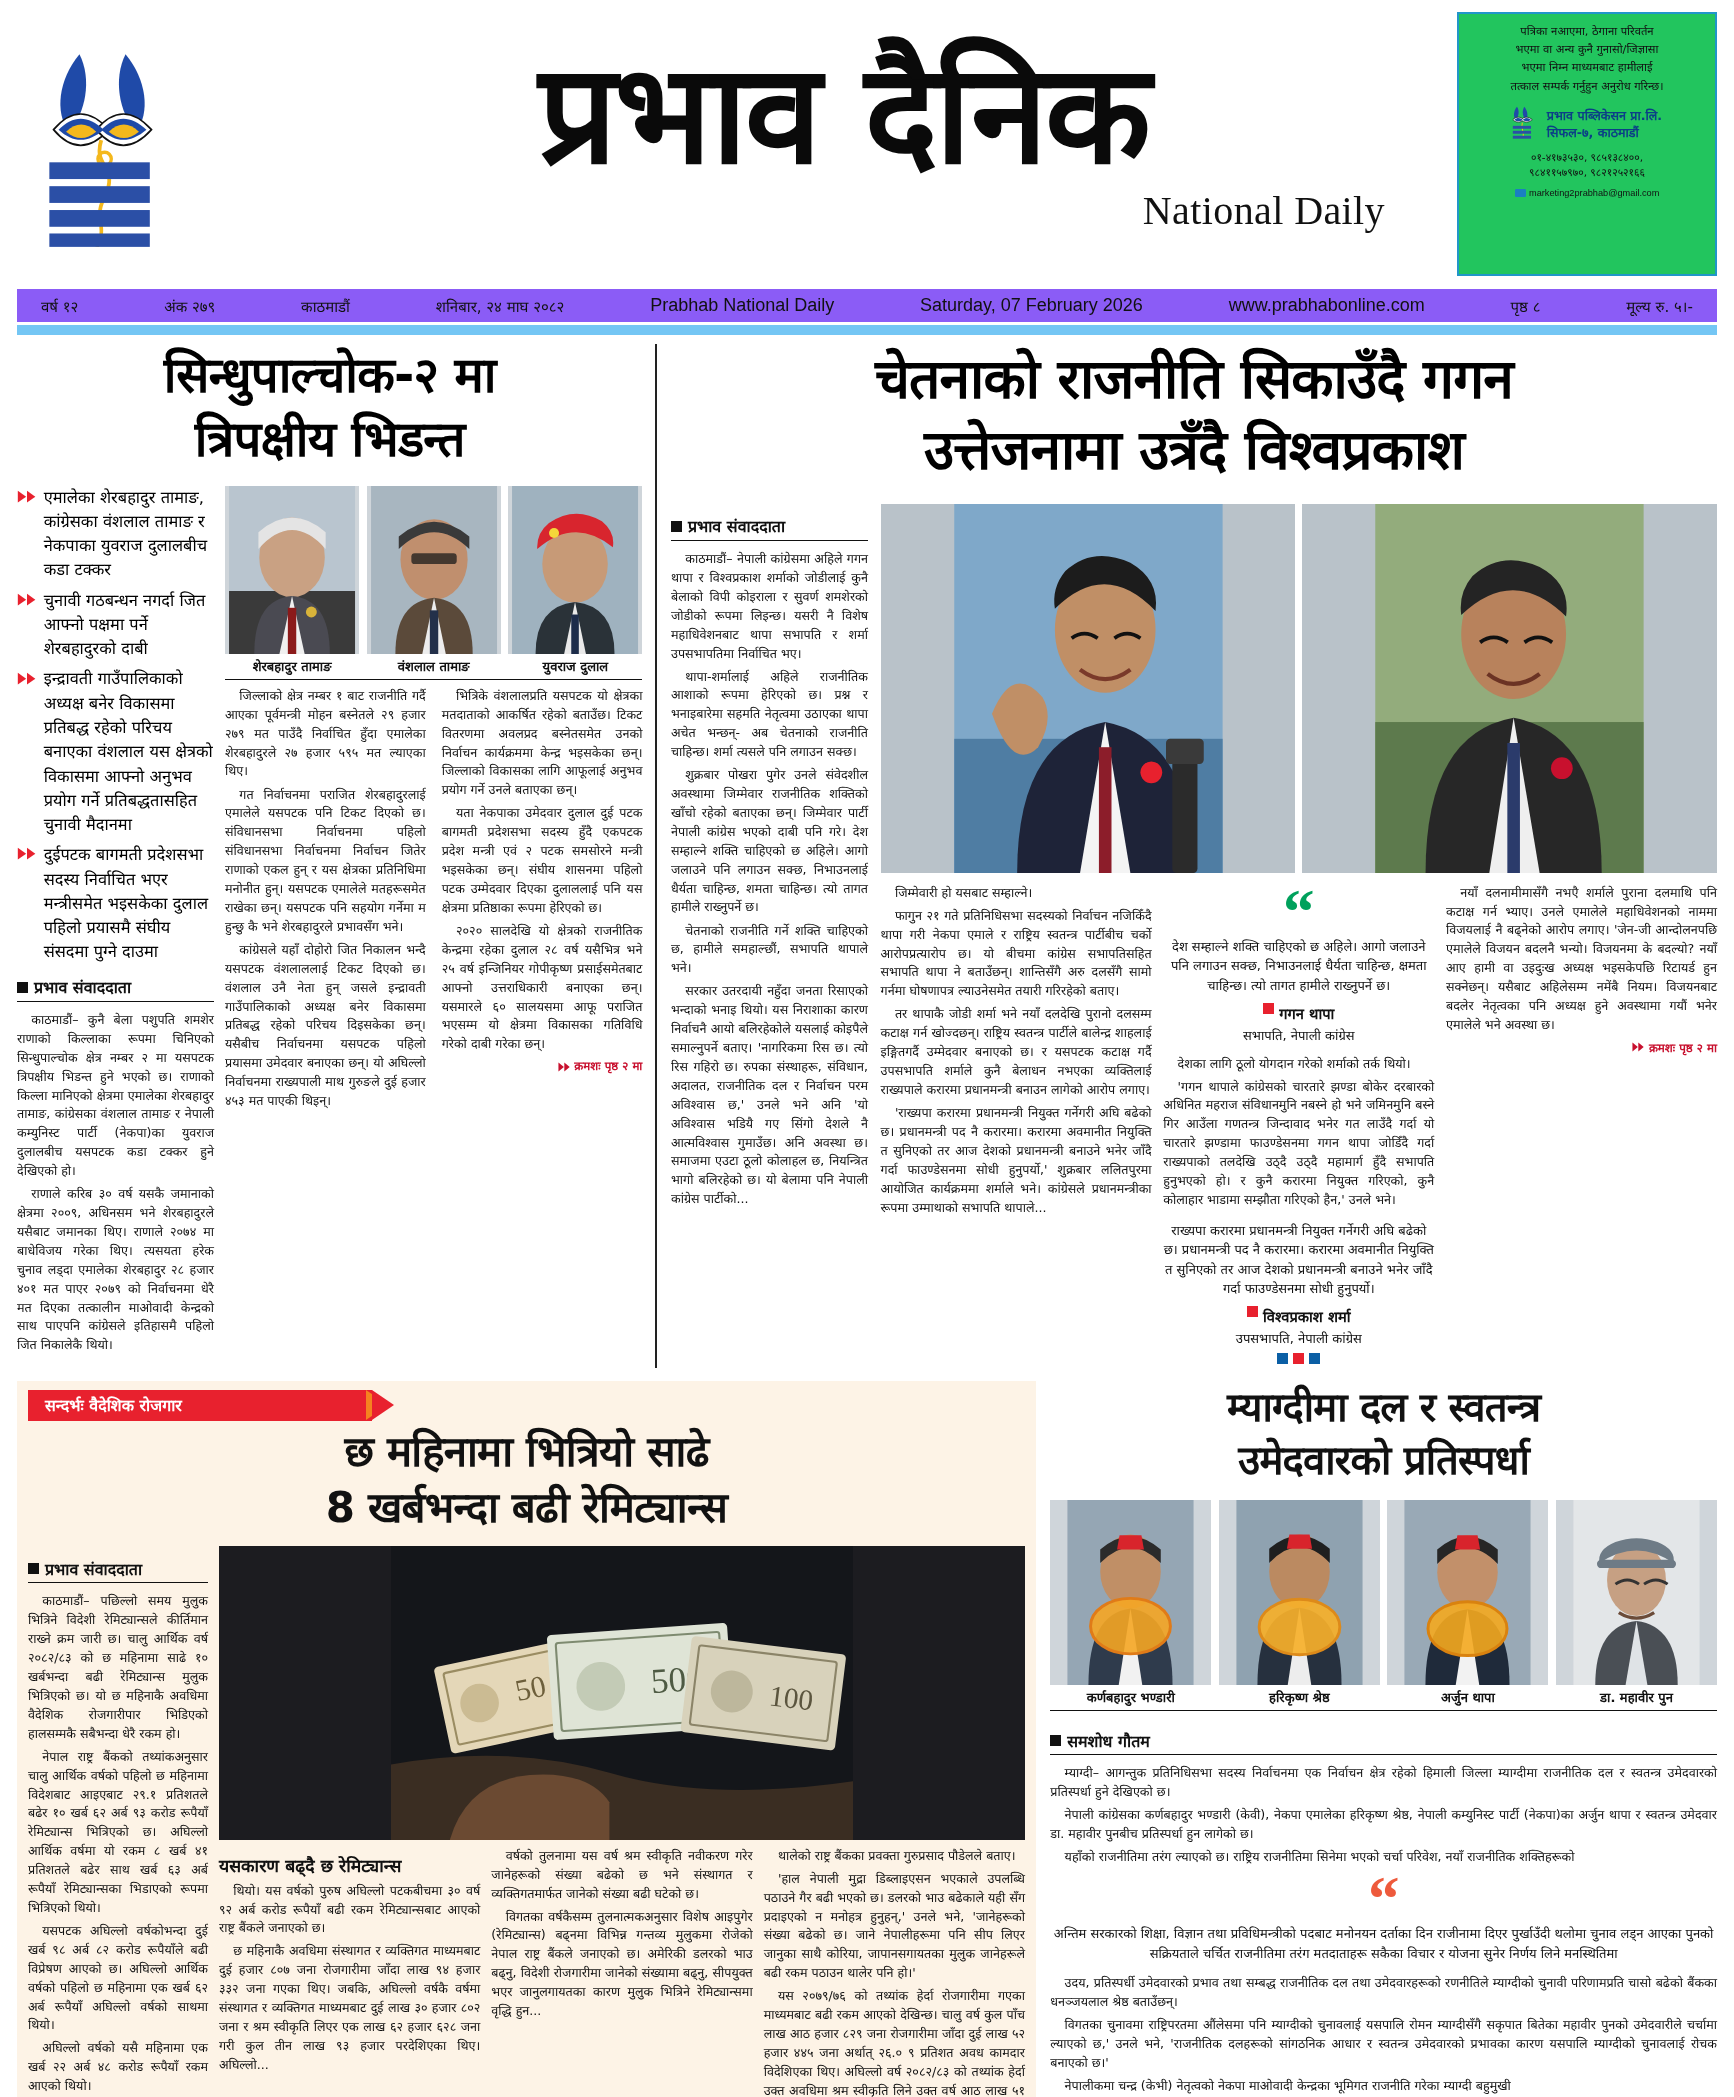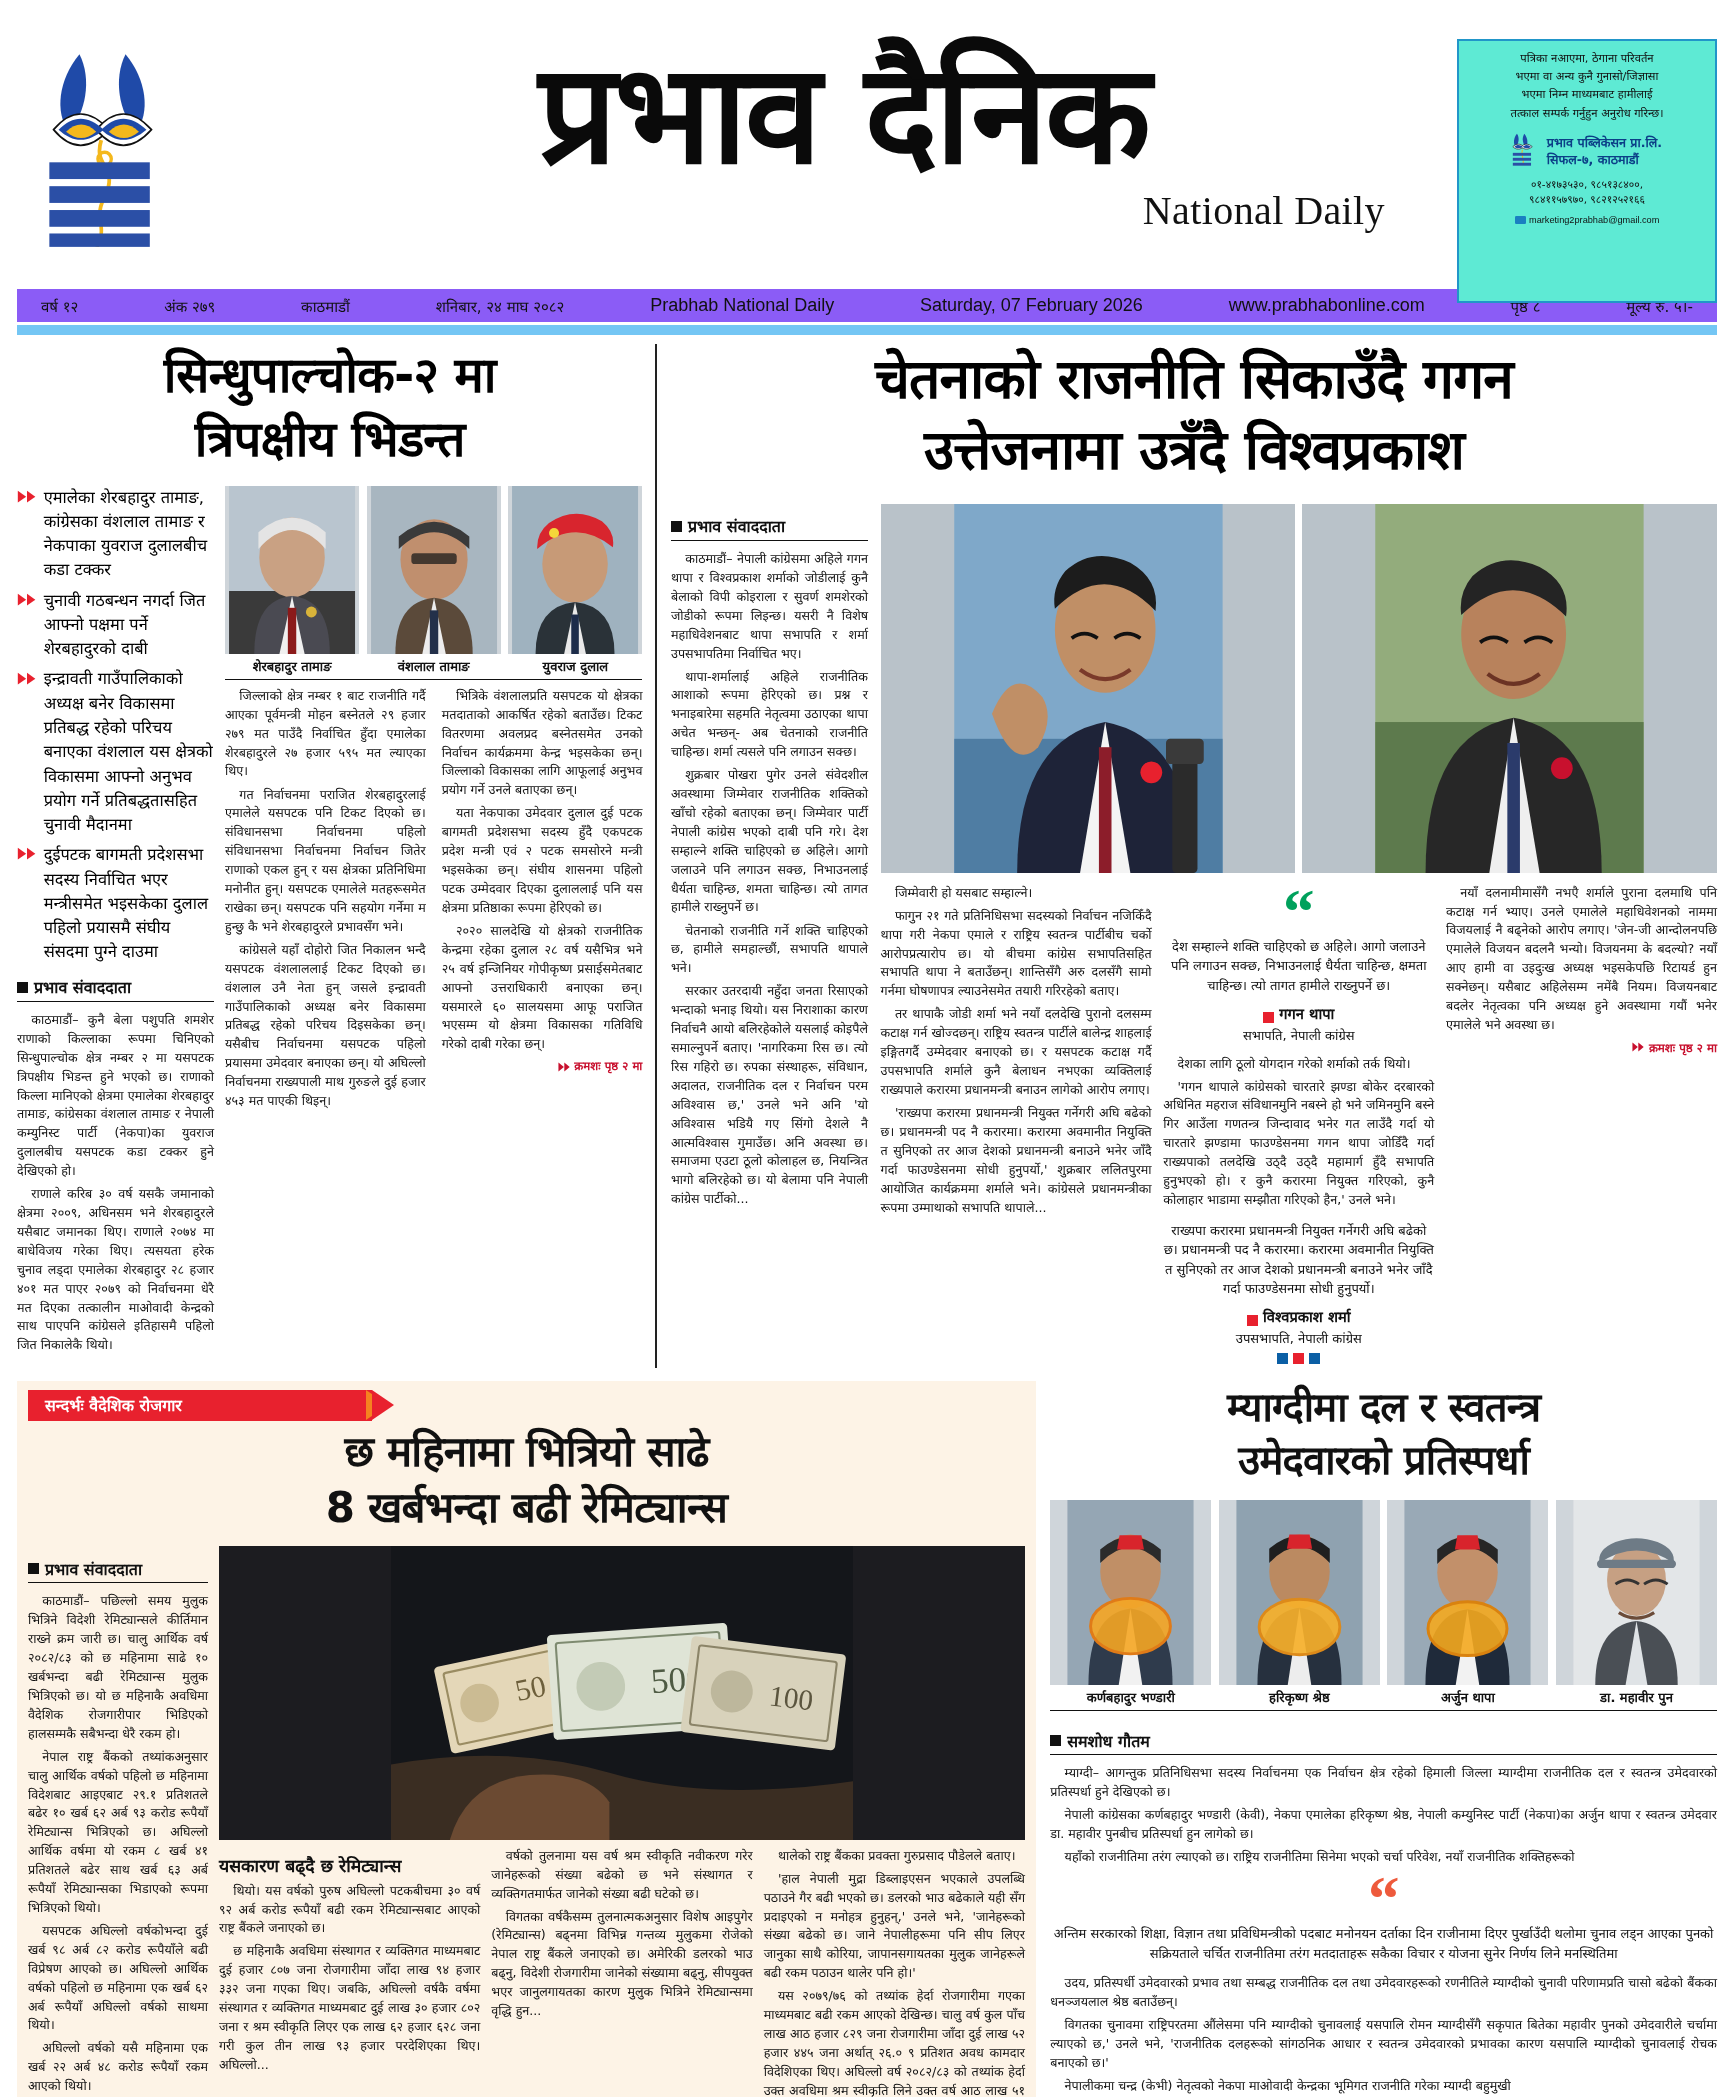--- a/index.html
+++ b/index.html
@@ -29,22 +29,22 @@
   }
   .paper-title .en {
     font-family:"Liberation Serif", serif;
     font-size:40px; color:#111; margin-top:2.5px; text-align:right;
     padding-right:25px; letter-spacing:0.4px;
   }
 
   .ad-box {
     position:absolute; right:17px; top:11.7px;
     width:260px; height:264px;
-    background:#5eead4; border:2.1px solid #2196c9;
-    padding:9.2px 7.6px; text-align:center;margin-top:27px;
+    background:#22c55e; border:2.1px solid #2196c9;
+    padding:9.2px 7.6px; text-align:center;
   }
   .ad-box .ad-line {
     font-family:"DejaVu Sans", sans-serif;
     font-size:11.3px; color:#111; line-height:1.55; margin-bottom:0.8px;
   }
   .ad-box .ad-co {
     display:flex; align-items:center; justify-content:center; gap:11px; margin-top:11px;
   }
   .ad-box .ad-co-mark { width:24px; height:35px; flex:none; }
   .ad-box .ad-co-txt {
@@ -122,21 +122,21 @@
   .photo-pair .photo-big { flex:1; }
 
   
   .quotebox { margin:11px 0 4.2px 0; }
   .qmark { font-family:"Liberation Serif", serif; font-size:63px; line-height:0.55;
            font-weight:bold; display:block; text-align:center; }
   .qmark.green { color:#00a15c; }
   .qmark.red { color:#ee5a3c; }
   .qtext { font-family:"DejaVu Sans", sans-serif; font-size:13px; line-height:1.5;
            text-align:center; color:#111; margin-top:7.6px; }
-  .qattr { display:flex; align-items:flex-end; justify-content:center; gap:5px; margin-top:7.6px; }
+  .qattr { display:flex; align-items:flex-start; justify-content:center; gap:5px; margin-top:7.6px; }
   .qattr-sq { width:11px; height:11px; background:#e8212e; flex:none; }
   .qattr-nm { font-family:"DejaVu Sans", sans-serif; font-weight:bold; font-size:14.7px; color:#111; }
   .qattr-ro { font-family:"DejaVu Sans", sans-serif; font-size:13px; color:#111;
               text-align:center; margin-top:2.5px; }
   .flagsq { display:flex; gap:5px; justify-content:center; margin-top:5.9px; }
   .flagsq i { width:11px; height:11px; display:block; }
 
   .contd { display:flex; align-items:center; justify-content:flex-end; gap:4.2px; margin-top:4.2px; }
   .contd-tx { font-family:"DejaVu Sans", sans-serif; font-weight:bold; font-size:11.7px; color:#c8102e; }
   .contd-ar svg { width:12.6px; height:10px; display:block; }

